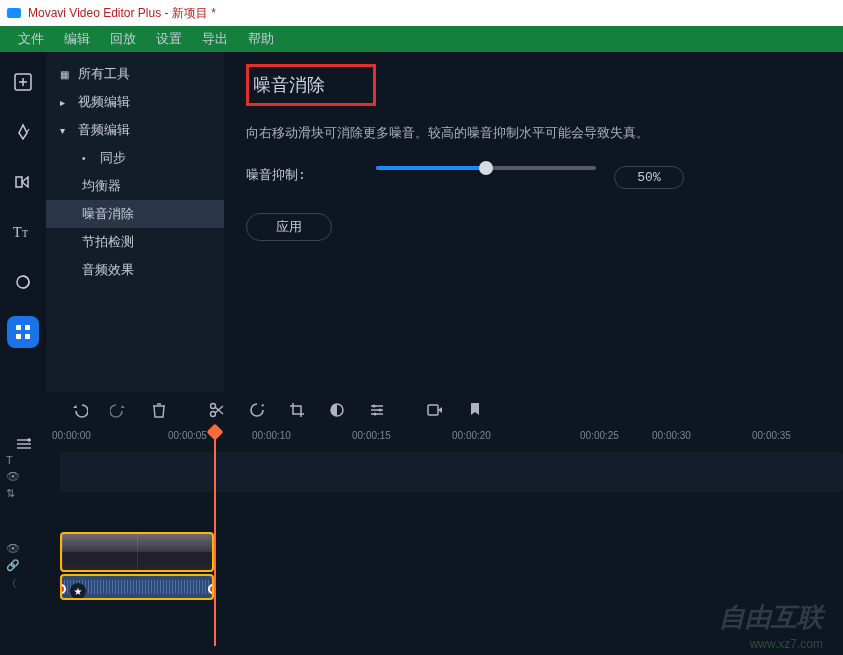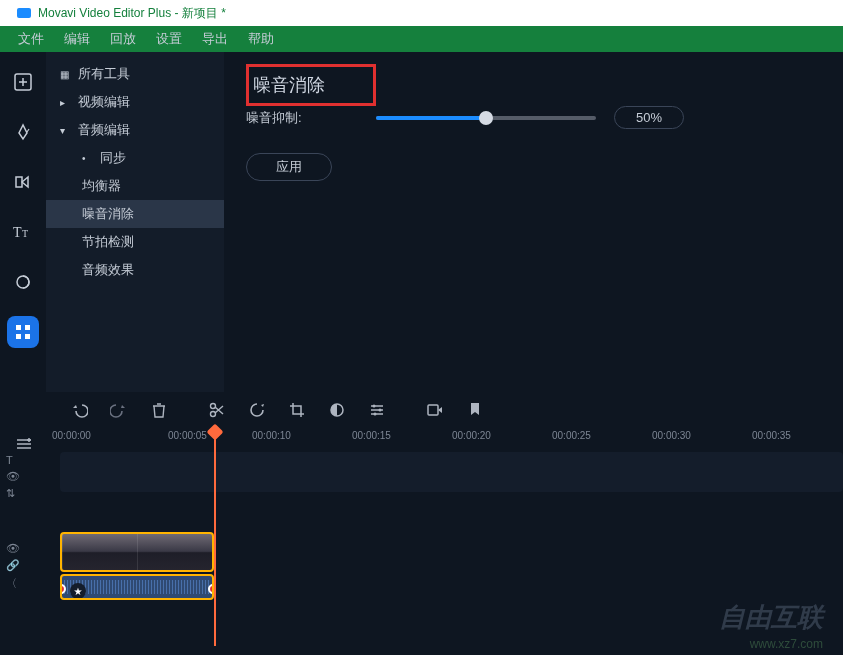--- a/index.html
+++ b/index.html
@@ -9,25 +9,25 @@
     font-family: "Microsoft YaHei", Arial, sans-serif;
     background: #0e1621;
     color: #c5ccd6;
     overflow: hidden;
     position: relative;
   }
   
   .titlebar {
     height: 26px;
     background: #fff;
-    color: #15803d;
+    color: #b91c1c;
     font-size: 12px;
     display: flex;
     align-items: center;
-    padding-left: 16px;
+    padding-left: 6px;
   }
   .titlebar .logo {
     width: 16px; height: 16px; margin-right: 6px;
     display: flex; align-items: center; justify-content: center;
   }
   
   .menubar {
     height: 26px;
     background: #15803d;
     display: flex;
@@ -98,22 +98,22 @@
     width: 130px;
   }
   .panel-desc {
     font-size: 13px;
     color: #a8b0bc;
     margin-top: 18px;
     margin-bottom: 24px;
   }
   .slider-row {
     display: flex;
-    align-items: center;
-    font-size: 13px;
+    font-size: 13px;
+    font-family: Liberation Mono, monospace;
   }
   .slider-label { width: 130px; }
   .slider-track {
     position: relative;
     width: 220px;
     height: 4px;
     background: #555c68;
     border-radius: 2px;
     margin-right: 18px;
   }
@@ -363,20 +363,21 @@
     <div class="s-item child">
       <span>节拍检测</span>
     </div>
     <div class="s-item child">
       <span>音频效果</span>
     </div>
   </div>
 
   <div class="panel">
     <div class="panel-title">噪音消除</div>
+    <div class="panel-desc">向右移动滑块可消除更多噪音。较高的噪音抑制水平可能会导致失真。</div>
     <div class="slider-row">
       <div class="slider-label">噪音抑制:</div>
       <div class="slider-track">
         <div class="slider-fill"></div>
         <div class="slider-thumb"></div>
       </div>
       <div class="slider-value">50%</div>
     </div>
     <button class="apply-btn">应用</button>
   </div>
@@ -452,21 +453,21 @@
         <path d="M14 3v4M12 5h4" stroke="#aeb5c0" stroke-width="1.5"></path>
       </svg>
   </div>
 
   <div class="tl-ruler">
     <span class="tick" style="left:0px">00:00:00</span>
     <span class="tick" style="left:116px">00:00:05</span>
     <span class="tick" style="left:200px">00:00:10</span>
     <span class="tick" style="left:300px">00:00:15</span>
     <span class="tick" style="left:400px">00:00:20</span>
-    <span class="tick" style="left:500px">00:00:25</span>
+    <span class="tick" style="left:528px">00:00:25</span>
     <span class="tick" style="left:600px">00:00:30</span>
     <span class="tick" style="left:700px">00:00:35</span>
   </div>
 
   <div class="playhead"></div>
 
   <div class="track-lanes">
     <div class="lane-controls l1">
       <span>T</span>
       <span>👁</span>

